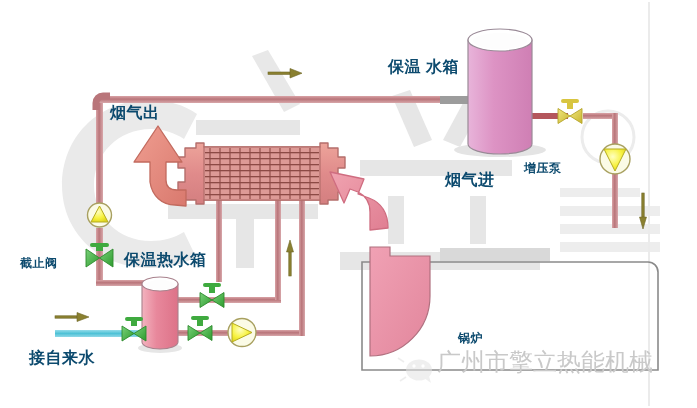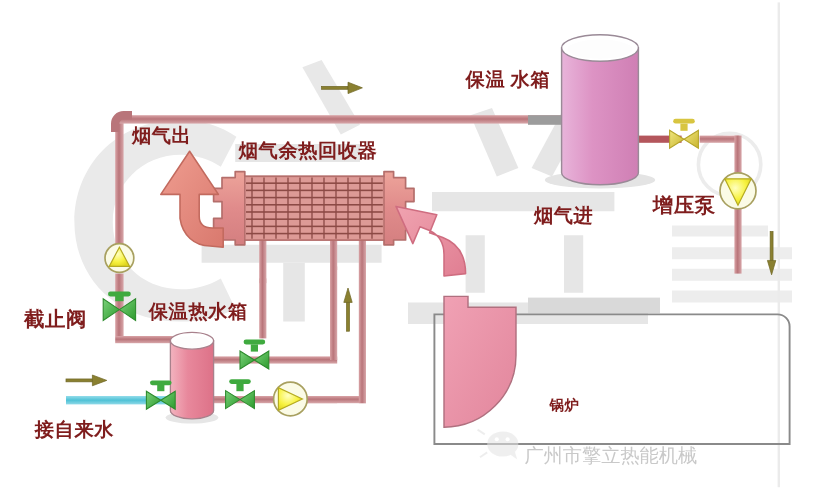--- a/index.html
+++ b/index.html
@@ -9,24 +9,24 @@
   #stage{
     position:relative;
     width:697px;height:408px;
     background:#ffffff;
     overflow:hidden;
   }
   #stage svg{position:absolute;left:0;top:0;}
   .lbl{
     position:absolute;
     font-weight:bold;
-    color:#7f1d1d;
+    color:#0c4a6e;
     white-space:nowrap;
     letter-spacing:0.5px;
-    font-family:Liberation Serif, serif;
+    font-family:Liberation Sans, sans-serif;
   }
   .wm-text{
     position:absolute;
     white-space:nowrap;
     color:#c9c9c9;
     font-family:"DejaVu Sans","Liberation Sans",sans-serif;
   }
 </style>
 </head>
 <body>
@@ -340,33 +340,32 @@
       <circle cx="414" cy="366" r="1.7" fill="#ffffff"></circle>
       <circle cx="423" cy="366" r="1.7" fill="#ffffff"></circle>
       <path d="M404 362 L398 358" stroke="#e0e0e0" stroke-width="1.6" fill="none"></path>
       <path d="M406 377 L400 381" stroke="#e0e0e0" stroke-width="1.6" fill="none"></path>
     </g>
 
   </svg>
 
   <div class="lbl" style="left:110px;top:103px;font-size:16px;">烟气出</div>
 
-  <div class="lbl" style="left:199px;top:116px;font-size:16px;">烟气余热回收器</div>
 
   <div class="lbl" style="left:397px;top:170px;font-size:16px;margin-left:48px;">烟气进</div>
 
   <div class="lbl" style="left:388px;top:57px;font-size:16px;">保温 水箱</div>
 
-  <div class="lbl" style="left:524px;top:160px;font-size:17px;margin-left:20px;">增压泵</div>
-
-
-  <div class="lbl" style="left:20px;top:255px;font-size:17px;">截止阀</div>
+  <div class="lbl" style="left:524px;top:160px;font-size:12px;">增压泵</div>
+
+
+  <div class="lbl" style="left:20px;top:255px;font-size:12px;">截止阀</div>
 
   <div class="lbl" style="left:29px;top:348px;font-size:16px;">接自来水</div>
 
   <div class="lbl" style="left:124px;top:250px;font-size:16px;">保温热水箱</div>
 
 
   <div class="lbl" style="left:458px;top:330px;font-size:12px;">锅炉</div>
 
-  <div class="wm-text" style="left:437px;top:370px;font-size:16px;text-align:right;">广州市擎立热能机械</div>
+  <div class="wm-text" style="left:437px;top:346px;font-size:24px;text-align:right;">广州市擎立热能机械</div>
 
 </div>
 
 </body></html>

